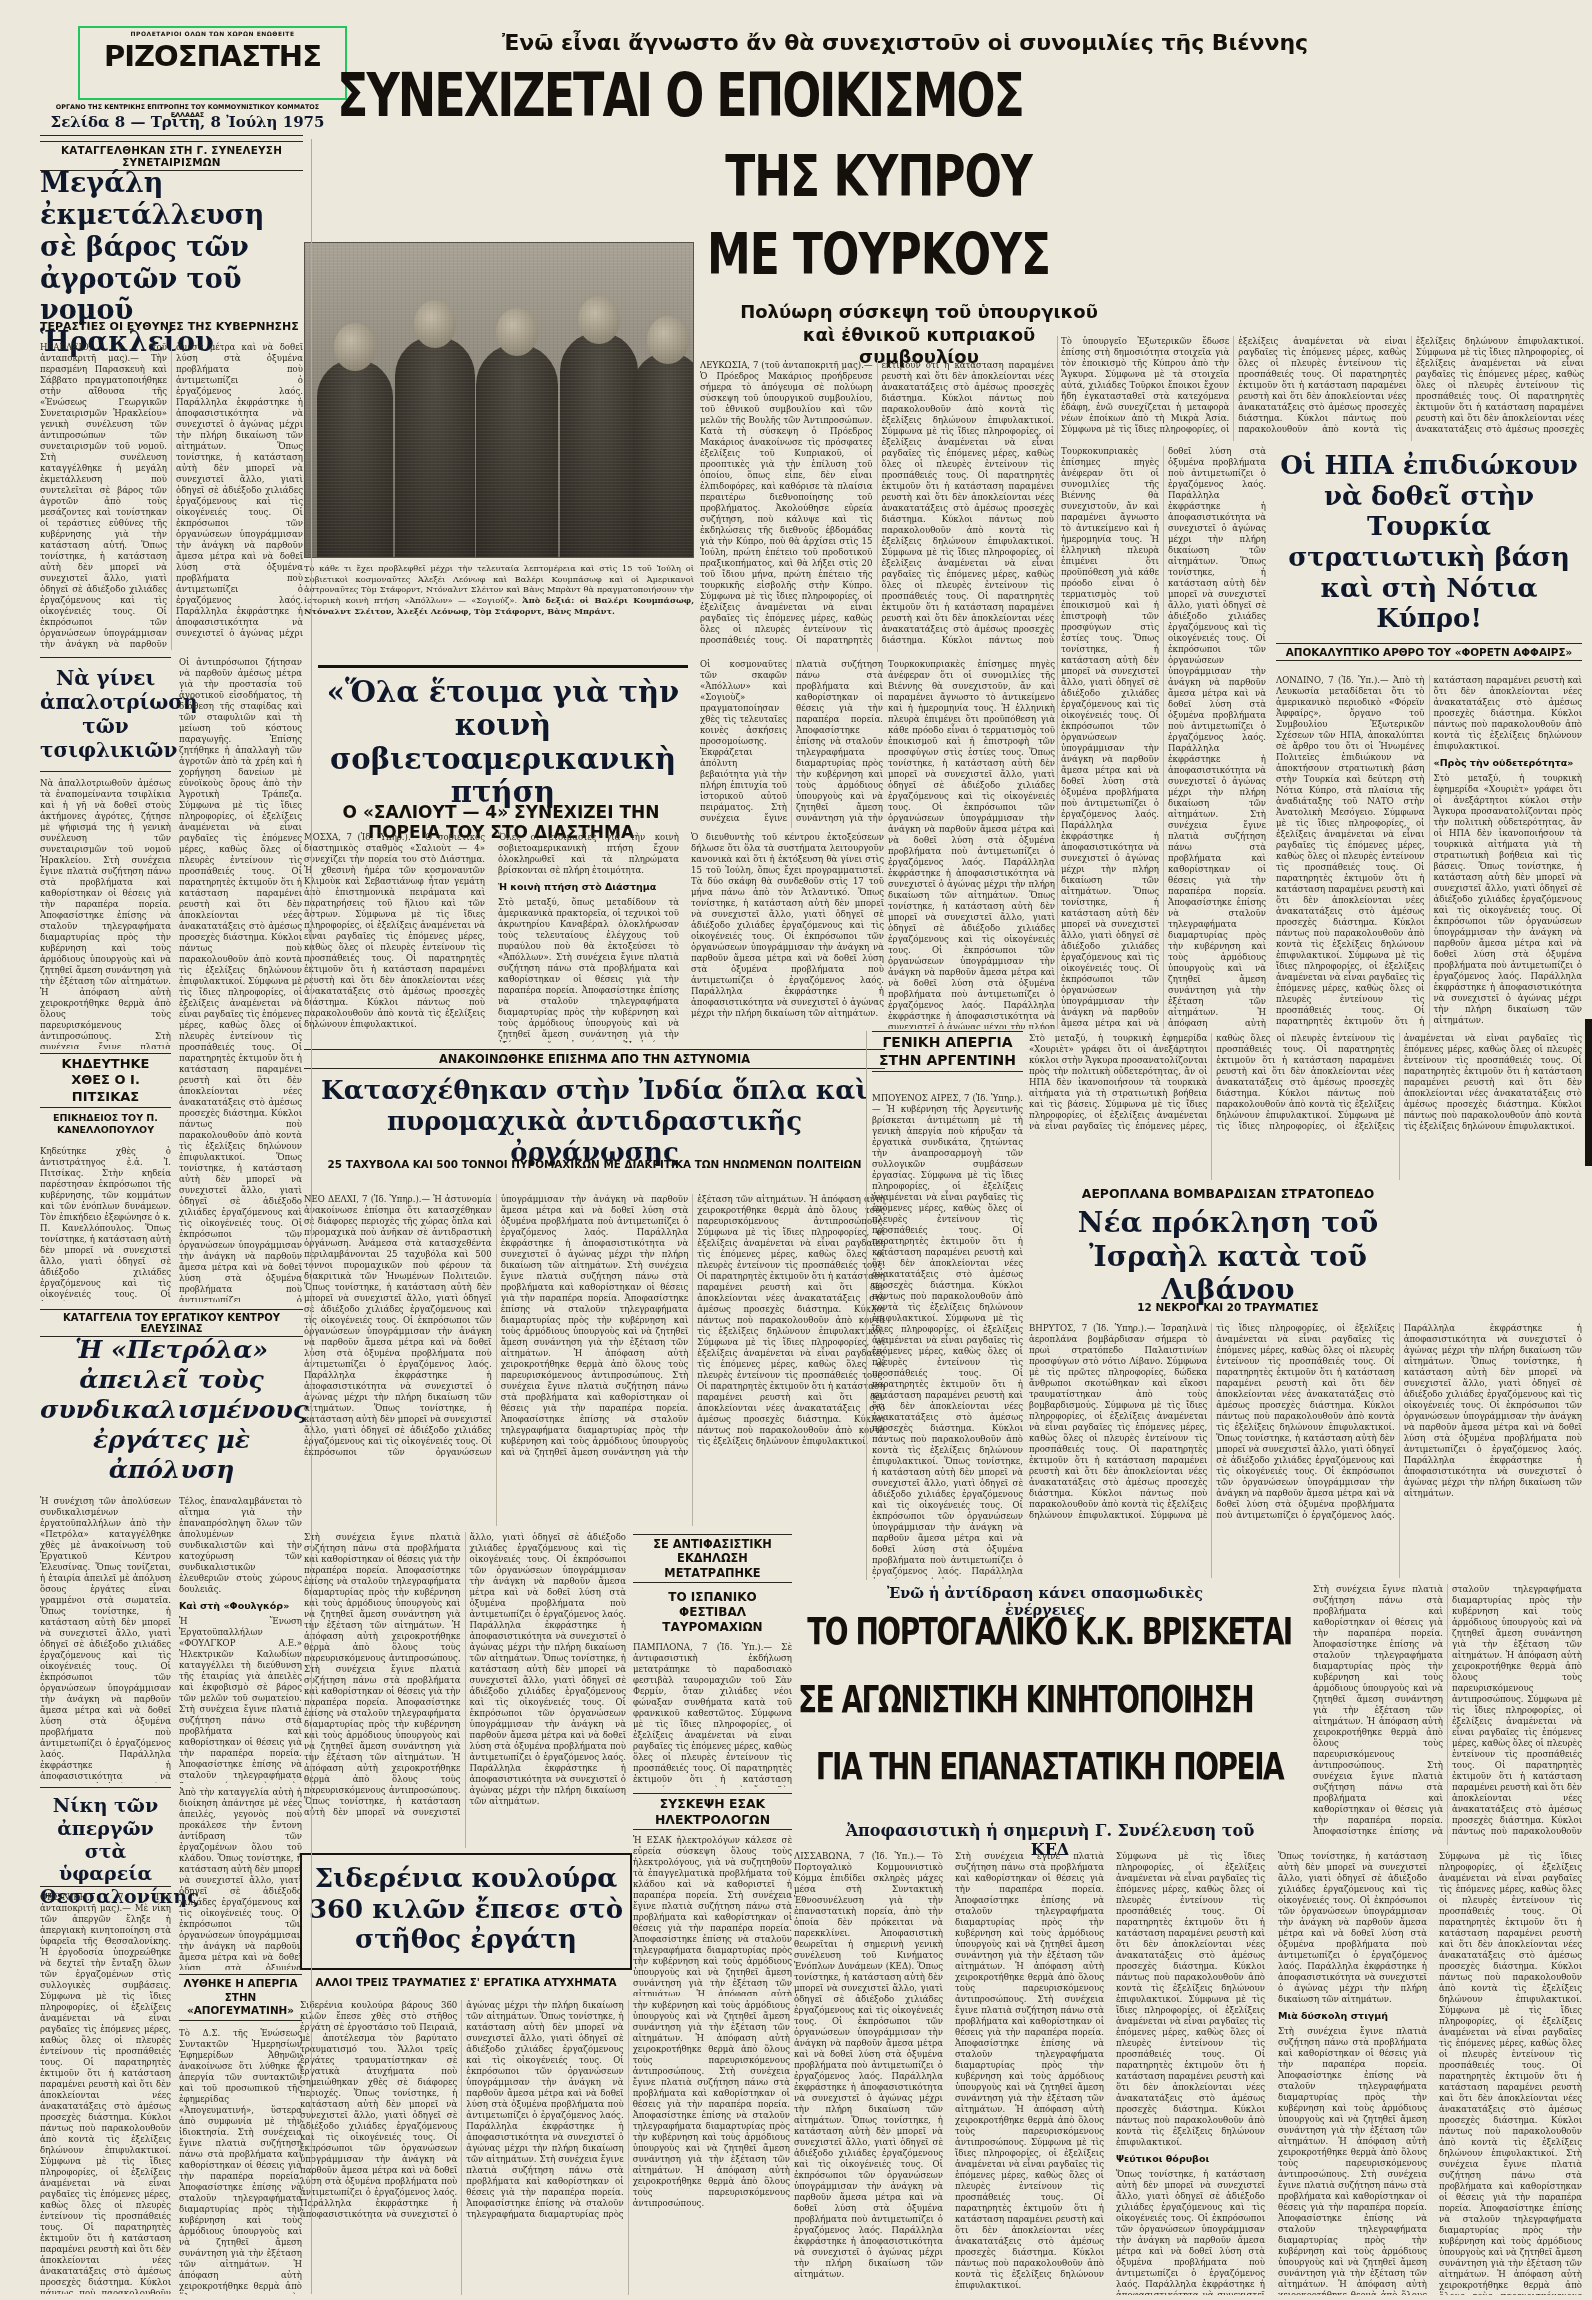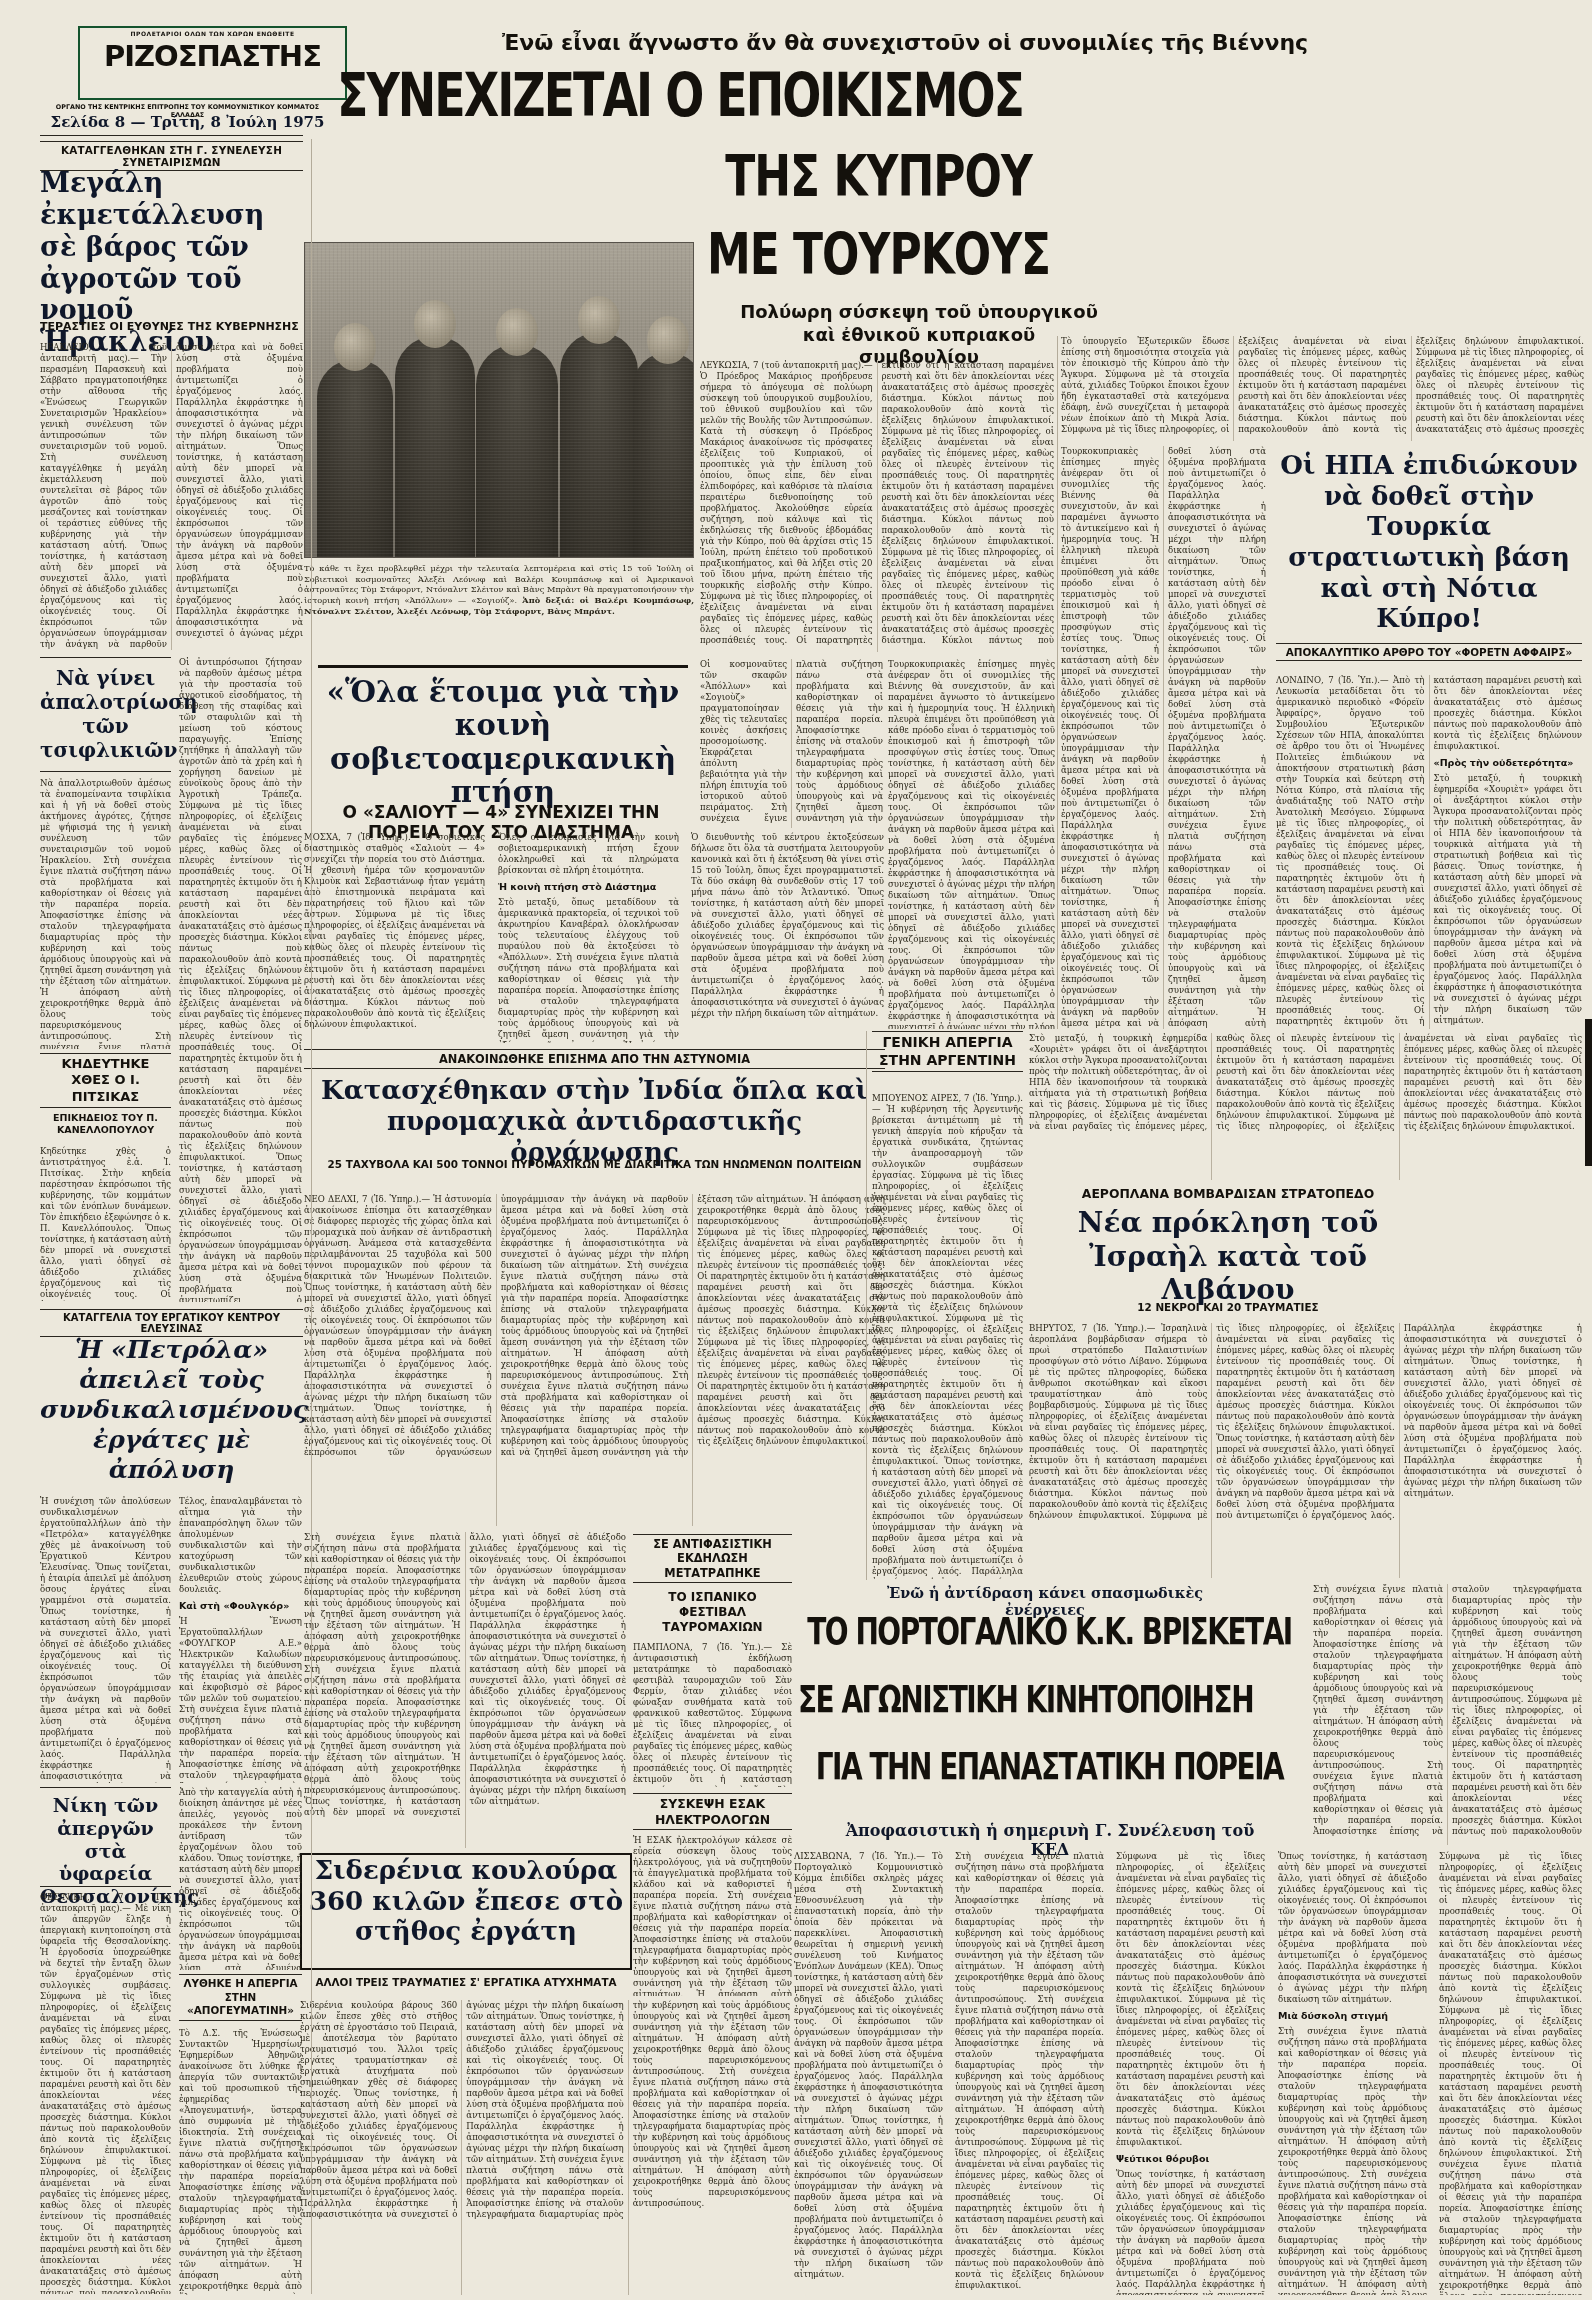--- a/index.html
+++ b/index.html
@@ -31,21 +31,21 @@
   .ph-grain{position:absolute;inset:0;
           background:repeating-linear-gradient(0deg,rgba(255,255,255,.06) 0 1px,transparent 1px 3px),
                      repeating-linear-gradient(90deg,rgba(0,0,0,.05) 0 1px,transparent 1px 4px)}
   .caption{font-size:8.2px;line-height:1.3;text-align:justify;color:#2a2619}
   .kick-sm{font-size:11.4px;letter-spacing:0.2px}
   .artifact{background:#17140f}
 </style>
 </head>
 <body>
 
-<div class="abs" style="left:78px;top:26px;width:269px;height:74px;border:2px solid #14532d;padding:2px 20px;background:#ece8dc">
+<div class="abs" style="left:78px;top:26px;width:269px;height:74px;border:2px solid #22c55e;padding:2px 20px;background:#ece8dc">
   <div class="h-sans ctr" style="font-size:6px;letter-spacing:0.5px">ΠΡΟΛΕΤΑΡΙΟΙ ΟΛΩΝ ΤΩΝ ΧΩΡΩΝ ΕΝΩΘΕΙΤΕ</div>
   <div class="h-sans ctr" style="font-size:29px;letter-spacing:-1px;margin-top:2px">ΡΙΖΟΣΠΑΣΤΗΣ</div>
 </div>
 <div class="abs h-sans ctr" style="left:40px;top:103px;width:295px;font-size:6.4px">ΟΡΓΑΝΟ ΤΗΣ ΚΕΝΤΡΙΚΗΣ ΕΠΙΤΡΟΠΗΣ ΤΟΥ ΚΟΜΜΟΥΝΙΣΤΙΚΟΥ ΚΟΜΜΑΤΟΣ ΕΛΛΑΔΑΣ</div>
 <div class="abs h-serif ctr" style="left:46px;top:113px;width:283px;font-size:15px">Σελίδα 8 — Τρίτη, 8 Ἰούλη 1975</div>
 
 <div class="abs h-sans ctr" style="left:328px;top:30px;width:1154px;font-size:22px">Ἐνῶ εἶναι ἄγνωστο ἄν θὰ συνεχιστοῦν οἱ συνομιλίες τῆς Βιέννης</div>
 <div class="abs h-sans ctr" style="left:301px;top:60px;width:758px;height:76px">
   <span class="cond" style="display:inline-block;font-size:46px;letter-spacing:-2px">ΣΥΝΕΧΙΖΕΤΑΙ Ο ΕΠΟΙΚΙΣΜΟΣ</span>
 </div>
@@ -139,21 +139,21 @@
   <span>ΠΑΜΠΛΟΝΑ, 7 (Ἰδ. Ὑπ.).— Σὲ ἀντιφασιστικὴ ἐκδήλωση μετατράπηκε τὸ παραδοσιακὸ φεστιβὰλ ταυρομαχιῶν τοῦ Σὰν Φερμίν, ὅταν χιλιάδες νέοι φώναξαν συνθήματα κατὰ τοῦ φρανκικοῦ καθεστῶτος.</span>
   <span>Σύμφωνα μὲ τὶς ἴδιες πληροφορίες, οἱ ἐξελίξεις ἀναμένεται νὰ εἶναι ραγδαῖες τὶς ἑπόμενες μέρες, καθὼς ὅλες οἱ πλευρὲς ἐντείνουν τὶς προσπάθειές τους. Οἱ παρατηρητὲς ἐκτιμοῦν ὅτι ἡ κατάσταση παραμένει ρευστὴ καὶ ὅτι δὲν ἀποκλείονται νέες ἀνακατατάξεις στὸ ἀμέσως προσεχὲς διάστημα. Κύκλοι πάντως ποὺ παρακολουθοῦν ἀπὸ κοντὰ τὶς ἐξελίξεις δηλώνουν ἐπιφυλακτικοί.</span>
 </div>
 
 <div class="abs h-sans ctr rule-tb" style="left:633px;top:1793px;width:159px;font-size:12.4px;line-height:1.25">ΣΥΣΚΕΨΗ ΕΣΑΚ ΗΛΕΚΤΡΟΛΟΓΩΝ</div>
 <div class="abs bt" style="left:633px;top:1835px;width:159px;height:161px">
   <span>Ἡ ΕΣΑΚ ἠλεκτρολόγων κάλεσε σὲ εὐρεία σύσκεψη ὅλους τοὺς ἠλεκτρολόγους, γιὰ νὰ συζητηθοῦν τὰ ἐπαγγελματικὰ προβλήματα τοῦ κλάδου καὶ νὰ καθοριστεῖ ἡ παραπέρα πορεία.</span>
   <span>Στὴ συνέχεια ἔγινε πλατιὰ συζήτηση πάνω στὰ προβλήματα καὶ καθορίστηκαν οἱ θέσεις γιὰ τὴν παραπέρα πορεία. Ἀποφασίστηκε ἐπίσης νὰ σταλοῦν τηλεγραφήματα διαμαρτυρίας πρὸς τὴν κυβέρνηση καὶ τοὺς ἁρμόδιους ὑπουργοὺς καὶ νὰ ζητηθεῖ ἄμεση συνάντηση γιὰ τὴν ἐξέταση τῶν αἰτημάτων. Ἡ ἀπόφαση αὐτὴ χειροκροτήθηκε θερμὰ ἀπὸ ὅλους τοὺς παρευρισκόμενους ἀντιπροσώπους.</span>
 </div>
 
-<div class="abs h-serif ctr" style="left:300px;top:1853px;width:332px;height:117px;border:2px solid #17140f;font-size:26px;line-height:1.18">Σιδερένια κουλούρα 360 κιλῶν ἔπεσε στὸ στῆθος ἐργάτη</div>
+<div class="abs h-serif ctr" style="left:300px;top:1853px;width:332px;height:117px;border:2px solid #17140f;padding-top:8px;font-size:26px;line-height:1.18">Σιδερένια κουλούρα 360 κιλῶν ἔπεσε στὸ στῆθος ἐργάτη</div>
 <div class="abs h-sans ctr" style="left:300px;top:1976px;width:332px;font-size:10.4px">ΑΛΛΟΙ ΤΡΕΙΣ ΤΡΑΥΜΑΤΙΕΣ Σ' ΕΡΓΑΤΙΚΑ ΑΤΥΧΗΜΑΤΑ</div>
 <div class="abs bt c3" style="left:300px;top:2000px;width:490px;height:295px">
   <span>Σιδερένια κουλούρα βάρους 360 κιλῶν ἔπεσε χθὲς στὸ στῆθος ἐργάτη σὲ ἐργοστάσιο τοῦ Πειραιᾶ, μὲ ἀποτέλεσμα τὸν βαρύτατο τραυματισμό του. Ἄλλοι τρεῖς ἐργάτες τραυματίστηκαν σὲ ἐργατικὰ ἀτυχήματα ποὺ σημειώθηκαν χθὲς σὲ διάφορες περιοχές.</span>
   <span>Ὅπως τονίστηκε, ἡ κατάσταση αὐτὴ δὲν μπορεῖ νὰ συνεχιστεῖ ἄλλο, γιατὶ ὁδηγεῖ σὲ ἀδιέξοδο χιλιάδες ἐργαζόμενους καὶ τὶς οἰκογένειές τους. Οἱ ἐκπρόσωποι τῶν ὀργανώσεων ὑπογράμμισαν τὴν ἀνάγκη νὰ παρθοῦν ἄμεσα μέτρα καὶ νὰ δοθεῖ λύση στὰ ὀξυμένα προβλήματα ποὺ ἀντιμετωπίζει ὁ ἐργαζόμενος λαός. Παράλληλα ἐκφράστηκε ἡ ἀποφασιστικότητα νὰ συνεχιστεῖ ὁ ἀγώνας μέχρι τὴν πλήρη δικαίωση τῶν αἰτημάτων. Ὅπως τονίστηκε, ἡ κατάσταση αὐτὴ δὲν μπορεῖ νὰ συνεχιστεῖ ἄλλο, γιατὶ ὁδηγεῖ σὲ ἀδιέξοδο χιλιάδες ἐργαζόμενους καὶ τὶς οἰκογένειές τους. Οἱ ἐκπρόσωποι τῶν ὀργανώσεων ὑπογράμμισαν τὴν ἀνάγκη νὰ παρθοῦν ἄμεσα μέτρα καὶ νὰ δοθεῖ λύση στὰ ὀξυμένα προβλήματα ποὺ ἀντιμετωπίζει ὁ ἐργαζόμενος λαός. Παράλληλα ἐκφράστηκε ἡ ἀποφασιστικότητα νὰ συνεχιστεῖ ὁ ἀγώνας μέχρι τὴν πλήρη δικαίωση τῶν αἰτημάτων.</span>
   <span>Στὴ συνέχεια ἔγινε πλατιὰ συζήτηση πάνω στὰ προβλήματα καὶ καθορίστηκαν οἱ θέσεις γιὰ τὴν παραπέρα πορεία. Ἀποφασίστηκε ἐπίσης νὰ σταλοῦν τηλεγραφήματα διαμαρτυρίας πρὸς τὴν κυβέρνηση καὶ τοὺς ἁρμόδιους ὑπουργοὺς καὶ νὰ ζητηθεῖ ἄμεση συνάντηση γιὰ τὴν ἐξέταση τῶν αἰτημάτων. Ἡ ἀπόφαση αὐτὴ χειροκροτήθηκε θερμὰ ἀπὸ ὅλους τοὺς παρευρισκόμενους ἀντιπροσώπους. Στὴ συνέχεια ἔγινε πλατιὰ συζήτηση πάνω στὰ προβλήματα καὶ καθορίστηκαν οἱ θέσεις γιὰ τὴν παραπέρα πορεία. Ἀποφασίστηκε ἐπίσης νὰ σταλοῦν τηλεγραφήματα διαμαρτυρίας πρὸς τὴν κυβέρνηση καὶ τοὺς ἁρμόδιους ὑπουργοὺς καὶ νὰ ζητηθεῖ ἄμεση συνάντηση γιὰ τὴν ἐξέταση τῶν αἰτημάτων. Ἡ ἀπόφαση αὐτὴ χειροκροτήθηκε θερμὰ ἀπὸ ὅλους τοὺς παρευρισκόμενους ἀντιπροσώπους.</span>
 </div>
 
 <div class="abs h-sans ctr rule-tb" style="left:872px;top:1031px;width:151px;font-size:14px;line-height:1.25">ΓΕΝΙΚΗ ΑΠΕΡΓΙΑ ΣΤΗΝ ΑΡΓΕΝΤΙΝΗ</div>
 <div class="abs bt" style="left:872px;top:1093px;width:151px;height:486px">
   <span>ΜΠΟΥΕΝΟΣ ΑΪΡΕΣ, 7 (Ἰδ. Ὑπηρ.).— Ἡ κυβέρνηση τῆς Ἀργεντινῆς βρίσκεται ἀντιμέτωπη μὲ τὴ γενικὴ ἀπεργία ποὺ κήρυξαν τὰ ἐργατικὰ συνδικάτα, ζητώντας τὴν ἀναπροσαρμογὴ τῶν συλλογικῶν συμβάσεων ἐργασίας.</span>

